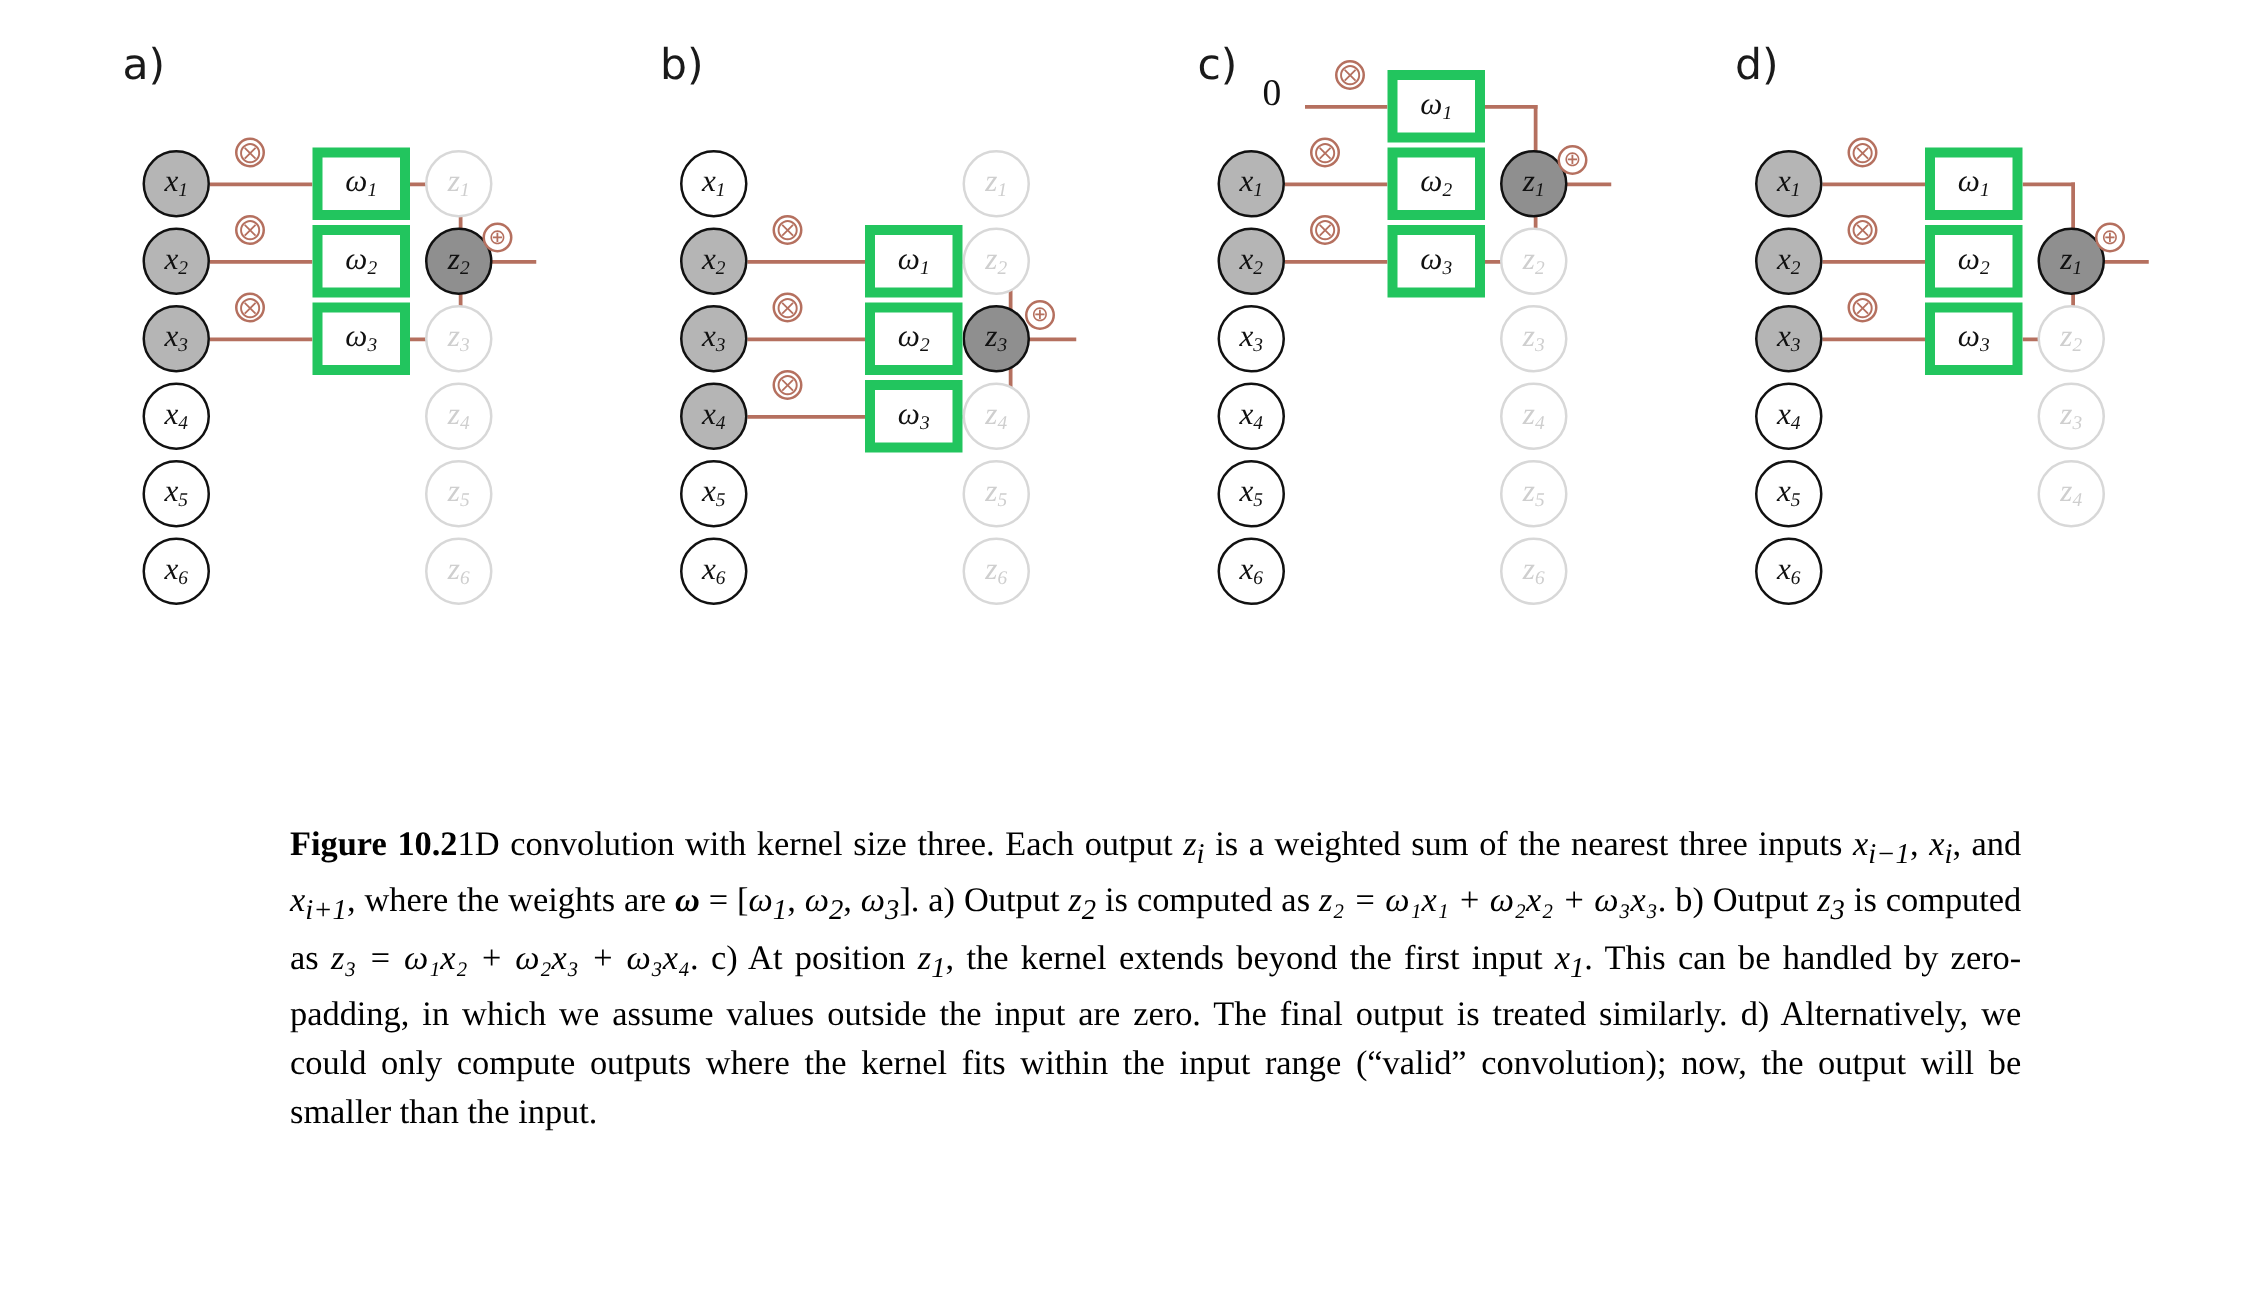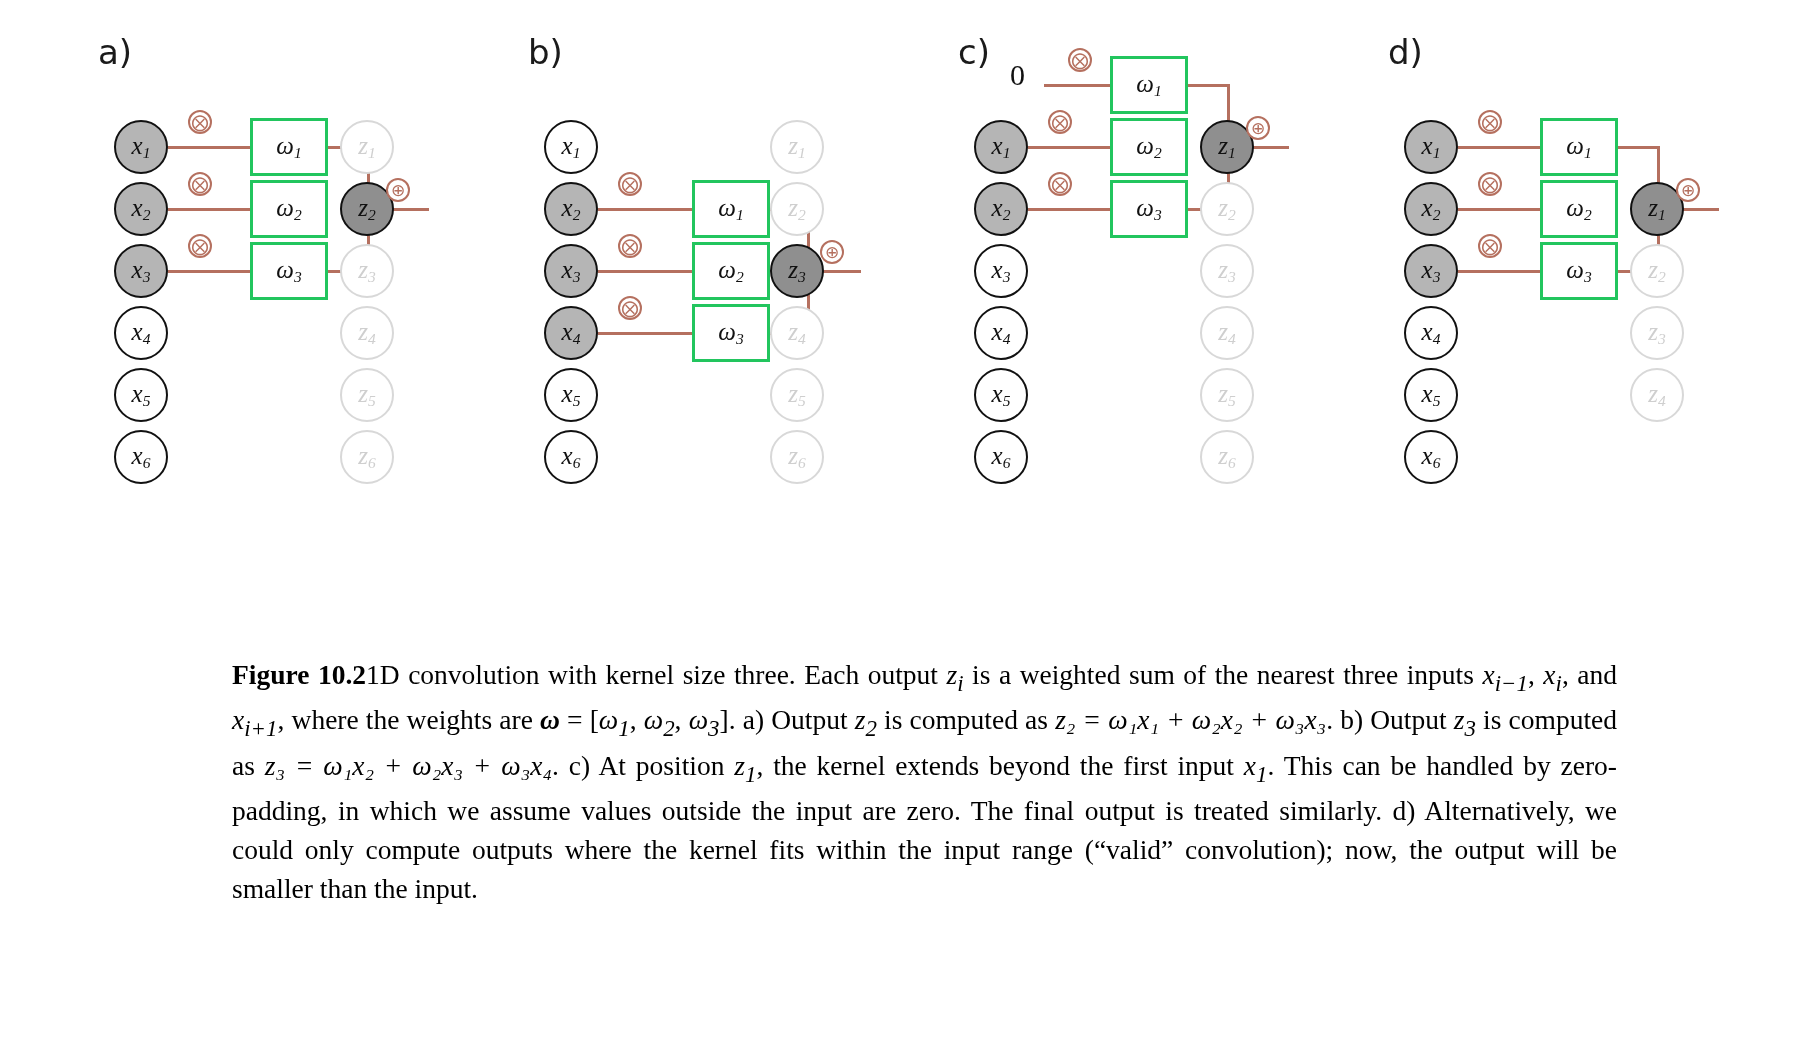--- a/index.html
+++ b/index.html
@@ -66,21 +66,21 @@
   .node sub, .wbox sub {
     font-size: 0.62em;
     vertical-align: -0.25em;
     font-style: italic;
   }
   
   .wbox {
     position: absolute;
     width: 78px;
     height: 58px;
-    border: 3px solid #22c55e;
+    border: 8px solid #22c55e;
     background: #ffffff;
     box-sizing: border-box;
     display: flex;
     align-items: center;
     justify-content: center;
     font-family: "Liberation Serif", serif;
     font-style: italic;
     font-size: 25px;
     color: #111111;
     z-index: 6;

